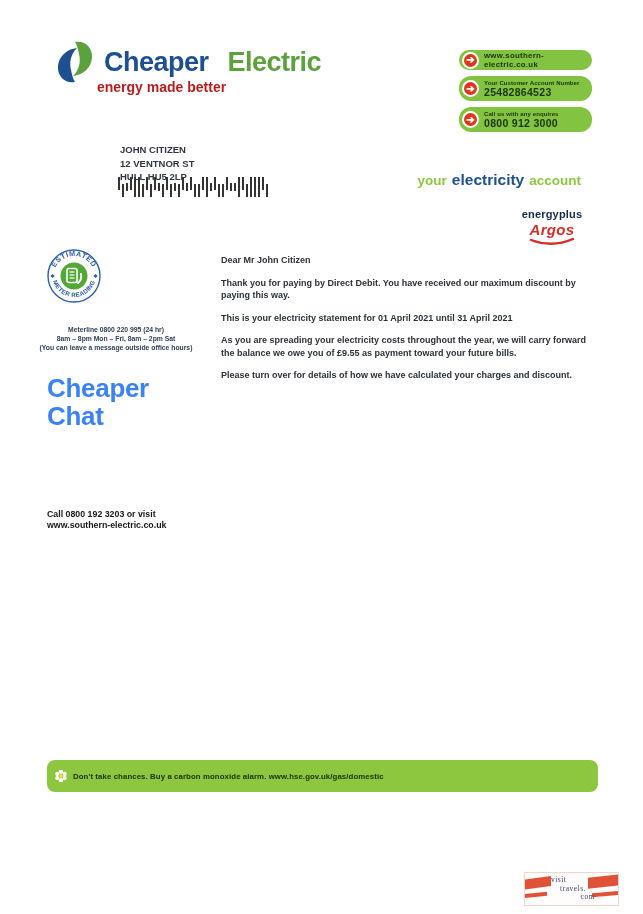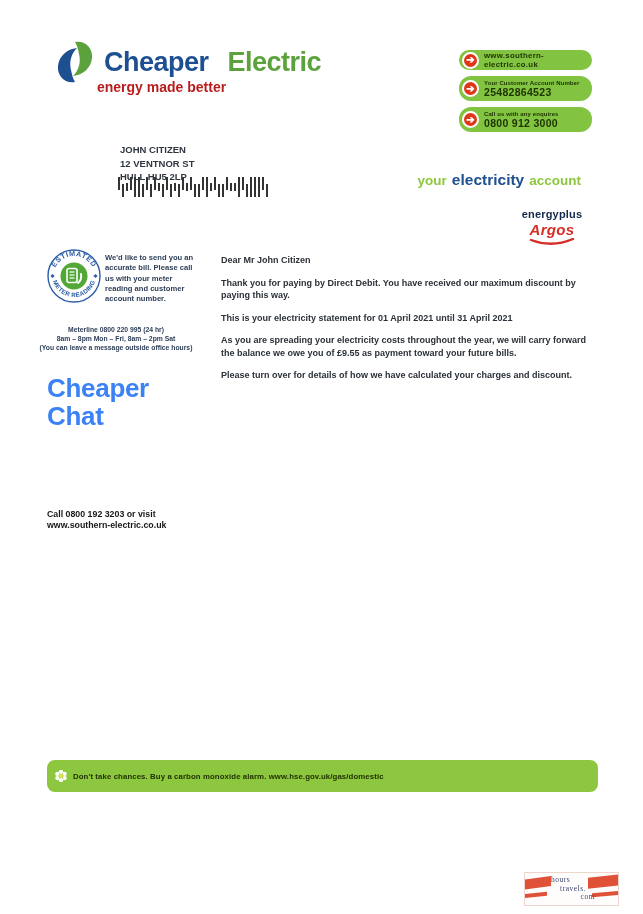--- a/index.html
+++ b/index.html
@@ -210,25 +210,20 @@
       <rect x="47" y="25.5" width="3" height="3" fill="#2b5ea7" transform="rotate(45 48.5 27)"></rect>
       <circle cx="27" cy="27" r="13.5" fill="#53a736"></circle>
       <rect x="20" y="19.5" width="10" height="14" rx="2" fill="none" stroke="#ffffff" stroke-width="1.6"></rect>
       <line x1="22.5" y1="23" x2="27.5" y2="23" stroke="#ffffff" stroke-width="1.2"></line>
       <line x1="22.5" y1="26" x2="27.5" y2="26" stroke="#ffffff" stroke-width="1.2"></line>
       <line x1="22.5" y1="29" x2="27.5" y2="29" stroke="#ffffff" stroke-width="1.2"></line>
       <path d="M31,34 Q35,31 34,25" fill="none" stroke="#ffffff" stroke-width="2" stroke-linecap="round"></path>
     </svg>
   </div>
 
-  <div class="estimate-note preline">We'd like to send you an
-accurate bill. Please call
-us with your meter
-reading and customer
-account number.</div>
   <div class="meterline preline">Meterline 0800 220 995 (24 hr)
 8am – 8pm Mon – Fri, 8am – 2pm Sat
 (You can leave a message outside office hours)</div>
   <div class="promo-title preline">Cheaper
 Chat</div>
   <div class="promo-contact preline">Call 0800 192 3203 or visit
 www.southern-electric.co.uk</div>
 
   <div class="letter">
     <p class="preline">Dear Mr John Citizen</p>
@@ -254,19 +249,19 @@
     </svg>
     <span class="ftxt">Don't take chances. Buy a carbon monoxide alarm. www.hse.gov.uk/gas/domestic</span>
   </div>
 
   <div class="watermark">
     <div class="wm-stripe wm-l1"></div>
     <div class="wm-stripe wm-l2"></div>
     <div class="wm-stripe wm-r1"></div>
     <div class="wm-stripe wm-r2"></div>
     <div class="wm-text">
-      <div class="w1">hours</div>
+      <div class="w1">visit</div>
       <div class="w2">travels.</div>
       <div class="w3">com</div>
     </div>
   </div>
 
 </div>
 
 </body></html>

